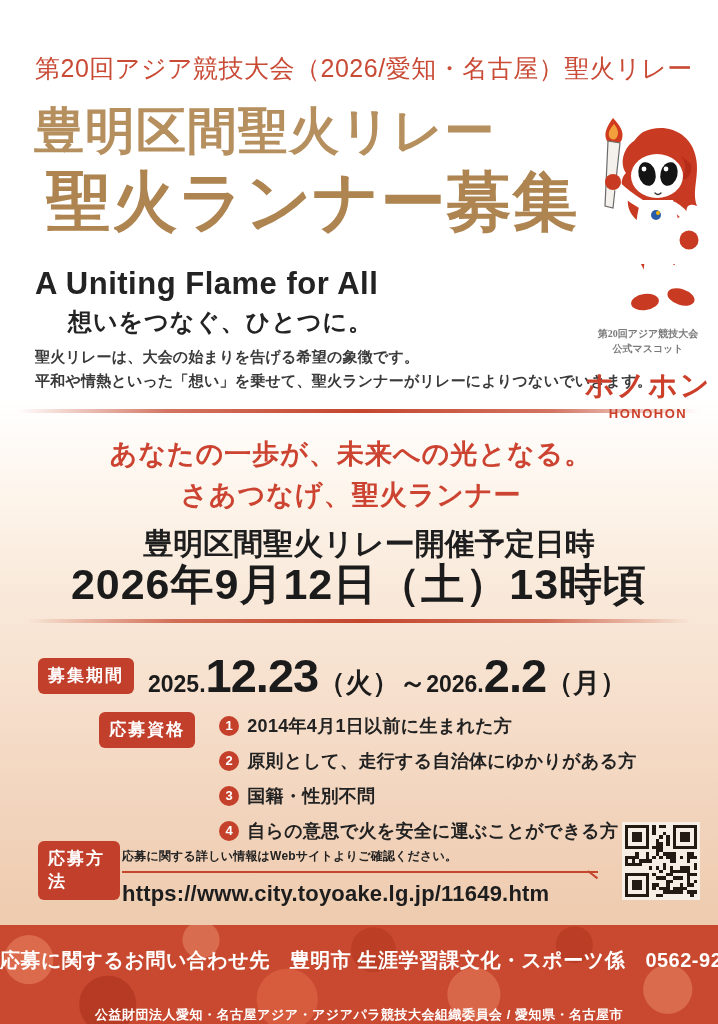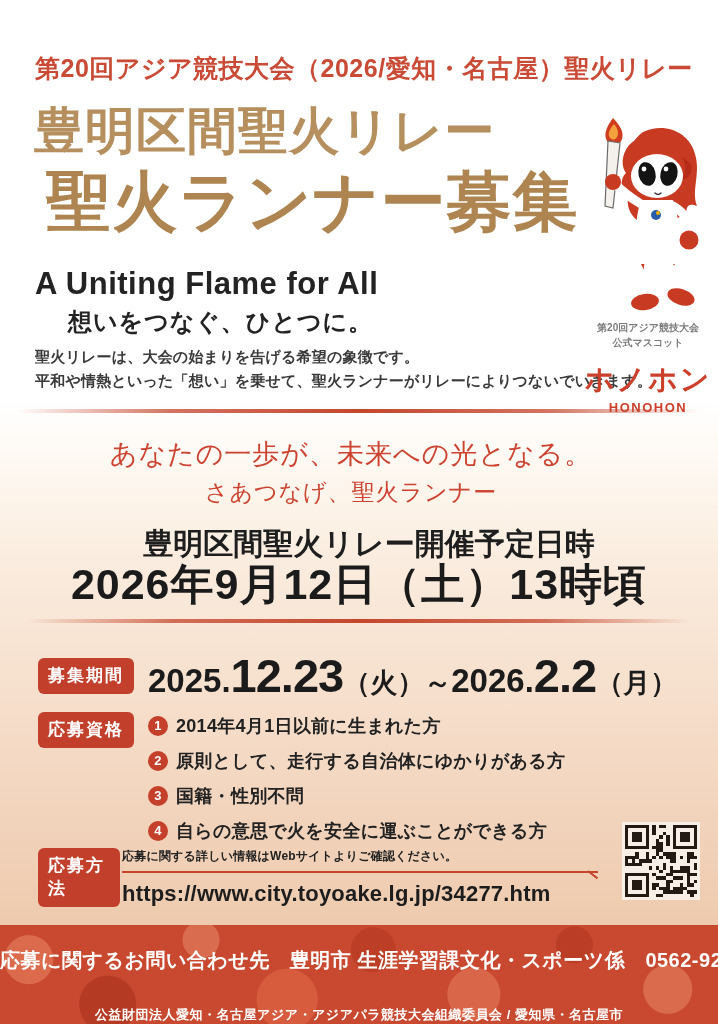--- a/index.html
+++ b/index.html
@@ -5,63 +5,63 @@
   * { margin:0; padding:0; box-sizing:border-box; }
   body { background:#e8e8e8; font-family:"Liberation Sans","DejaVu Sans",sans-serif; }
   .poster{
     position:relative; width:718px; height:1024px; margin:0 auto; overflow:hidden;
     background:linear-gradient(180deg,#ffffff 0px,#ffffff 400px,#fdf4ea 500px,
       #f9e9da 590px,#f6dfcc 700px,#f1d2ba 830px,#eecbae 924px,#eecbae 1024px);
   }
   .abs{ position:absolute; }
 
   
-  .top-headline{ left:35px; top:52px; font-size:25px; font-weight:bold; color:#c94a35; letter-spacing:.5px; }
+  .top-headline{ left:35px; top:52px; font-size:25px; font-weight:normal; color:#c94a35; letter-spacing:.5px; }
   .title-1{ left:34px; top:98px;  font-size:50px; font-weight:bold; color:#b68f5e; letter-spacing:1px; }
   .title-2{ left:46px; top:158px; font-size:65px; font-weight:900; color:#ae8450; letter-spacing:1px; }
   .sub-en{ left:35px; top:266px; font-size:31px; font-weight:bold; color:#232323; letter-spacing:.5px; }
   .sub-ja{ left:68px; top:306px; font-size:24px; font-weight:bold; color:#232323; letter-spacing:1px; }
   .desc{ left:35px; font-size:15px; font-weight:bold; color:#3a3a3a; letter-spacing:.2px; }
   .desc-1{ top:348px; } .desc-2{ top:372px; }
 
   
   .mascot-box{ left:582px; top:116px; width:132px; text-align:center; }
-  .mascot-caption{ font-size:10px; color:#7b7b7b; line-height:1.5; font-weight:bold; }
+  .mascot-caption{ margin-top:6px; font-size:10px; color:#7b7b7b; line-height:1.5; font-weight:bold;font-family:Liberation Serif, serif; }
   .mascot-name{ font-size:29px; font-weight:900; color:#cc3f2a; letter-spacing:2px; margin-top:10px; }
   .mascot-name-en{ font-size:13px; font-weight:900; color:#cc3f2a; letter-spacing:1.5px; }
 
   
   .divider{ height:4px; border-radius:2px; filter:blur(.4px);
     background:linear-gradient(90deg,rgba(196,70,45,0) 0%,rgba(196,70,45,.75) 22%,
       #c4462d 50%,rgba(196,70,45,.75) 78%,rgba(196,70,45,0) 100%); }
   .divider-1{ left:18px; top:409px; width:682px; }
   .divider-2{ left:28px; top:619px; width:662px; }
 
   
-  .slogan{ left:0; width:702px; text-align:center; color:#cc4431; font-weight:400; letter-spacing:1px; }
+  .slogan{ left:0; width:702px; text-align:center; color:#cc4431; font-weight:700; letter-spacing:1px; }
   .slogan-1{ top:436px; font-size:27px; }
-  .slogan-2{ top:477px; font-size:23px; }
+  .slogan-2{ top:477px; font-size:27px; }
   .sched-h{ left:0; top:524px; width:718px; text-align:center; font-size:30px; font-weight:900; color:#1e1e1e;padding-left:20px; }
   .sched-d{ left:0; top:556px; width:718px; text-align:center; font-size:43px; font-weight:900; color:#1b1b1b; letter-spacing:1px; }
 
   
   .badge{ display:inline-block; background:#c23f2b; color:#fff; font-weight:bold;
     font-size:17px; letter-spacing:2px; padding:6px 10px 7px; border-radius:6px; }
   .row-period{ left:38px; top:648px; width:660px; display:flex; align-items:center; gap:14px; }
   .period-date{ display:flex; align-items:baseline; color:#1b1b1b; font-weight:900; white-space:nowrap; }
-  .pd-year{ font-size:33px; } .pd-day{ font-size:47px; letter-spacing:-1px; } .pd-small{ font-size:27px; }
-
-  .row-elig{ left:38px; top:712px; width:660px; display:flex; align-items:flex-start; gap:14px; }
+  .pd-year{ font-size:23px; } .pd-day{ font-size:47px; letter-spacing:-1px; } .pd-small{ font-size:27px; }
+
+  .row-elig{ left:38px; top:712px; width:660px; display:flex; align-items:flex-start; gap:24px;justify-content:center; }
   .elig-list{ list-style:none; padding-top:2px; }
   .elig-list li{ display:flex; align-items:center; gap:8px; margin-bottom:11px;
     font-size:18px; font-weight:bold; color:#222; letter-spacing:.3px; }
   .num-circle{ flex:0 0 auto; width:20px; height:20px; border-radius:50%; background:#c5402a;
     color:#fff; font-size:13px; font-weight:bold; text-align:center; line-height:20px; }
 
-  .row-apply{ left:38px; top:834px; width:560px; display:flex; align-items:flex-end; gap:2px; }
+  .row-apply{ left:38px; top:834px; width:560px; display:flex; align-items:center; gap:2px; }
   .apply-note{ font-size:12px; font-weight:bold; color:#222; letter-spacing:.2px; padding-top:2px;margin-top:12px; }
   .apply-underline{ position:relative; margin-top:6px; height:2px; width:476px; background:#c4462d; }
   .apply-underline::after{ content:""; position:absolute; right:-2px; top:-1px; width:12px; height:2px;
     background:#c4462d; transform:rotate(38deg); transform-origin:left center; }
   .apply-url{ margin-top:8px; font-size:22px; font-weight:bold; color:#1d1d1d; letter-spacing:.2px; }
 
   .qr{ left:622px; top:822px; width:78px; height:78px; background:#f7efe6; padding:3px; }
   .qr svg{ width:100%; height:100%; fill:#241a14; }
 
   
@@ -185,21 +185,21 @@
         <span>自らの意思で火を安全に運ぶことができる方</span>
         </li>
     </ul>
   </div>
 
   <div class="abs row-apply">
     <span class="badge">応募方法</span>
     <div>
       <div class="apply-note">応募に関する詳しい情報はWebサイトよりご確認ください。</div>
       <div class="apply-underline"></div>
-      <div class="apply-url">https://www.city.toyoake.lg.jp/34277.htm</div>
+      <div class="apply-url">https://www.city.toyoake.lg.jp/11649.htm</div>
     </div>
   </div>
 
   <div class="abs qr">
     <svg id="qr-svg" viewBox="0 0 21 21" shape-rendering="crispEdges">
         <rect x="0" y="0" width="1" height="1"></rect>
         <rect x="1" y="0" width="1" height="1"></rect>
         <rect x="2" y="0" width="1" height="1"></rect>
         <rect x="3" y="0" width="1" height="1"></rect>
         <rect x="4" y="0" width="1" height="1"></rect>

